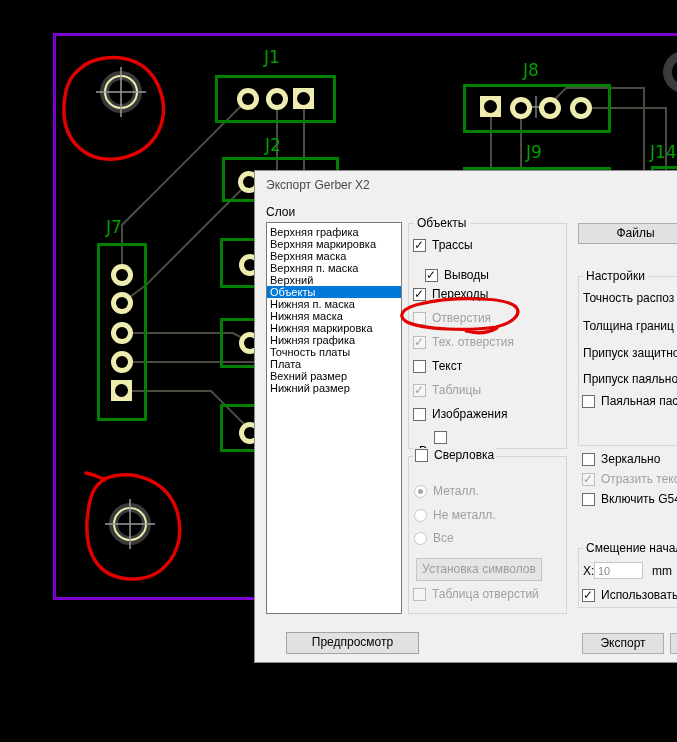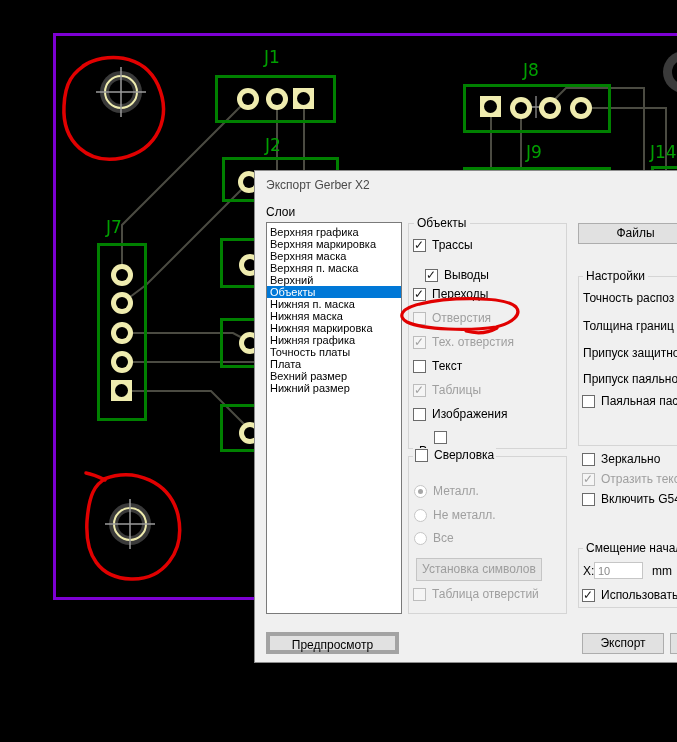--- a/index.html
+++ b/index.html
@@ -32,21 +32,21 @@
   .cb.disabled{border-color:#bdbdbd;background:#f5f5f5;}
   .cb.checked.disabled::after{color:#a2a2a2;}
   .radio{width:13px;height:13px;border:1px solid #a9a9a9;border-radius:50%;background:#fff;position:relative;flex:none;box-sizing:border-box;}
   .radio.selected::after{content:'';position:absolute;left:3px;top:3px;width:5px;height:5px;border-radius:50%;background:#a6a6a6;}
   .radio.disabled{border-color:#c6c6c6;}
   .lbl{margin-left:6px;white-space:nowrap;}
   .lbl.disabled,.lbl.selected{color:#9f9f9f;}
   .btn{position:absolute;background:#e1e1e1;border:1px solid #adadad;box-sizing:border-box;
        text-align:center;font-size:12px;line-height:19px;white-space:nowrap;z-index:11;}
   .btn.disabled{color:#9d9d9d;border-color:#c5c5c5;background:#e5e5e5;}
-  .btn.default{border:4px solid #a3a3a3;line-height:18px;}
+  .btn.default{border:1px solid #a3a3a3;line-height:18px;margin-left:20px;}
   #x-input{position:absolute;left:339px;top:391px;width:49px;height:17px;border:1px solid #c6c6c6;
            background:#fff;color:#8a8a8a;font-size:11px;padding:0 3px;box-sizing:border-box;z-index:11;
            font-family:"Liberation Sans",sans-serif;}
   #red-overlay{position:absolute;left:0;top:0;z-index:20;pointer-events:none;}
 </style>
 </head>
 <body>
 
 <div id="root">
 

